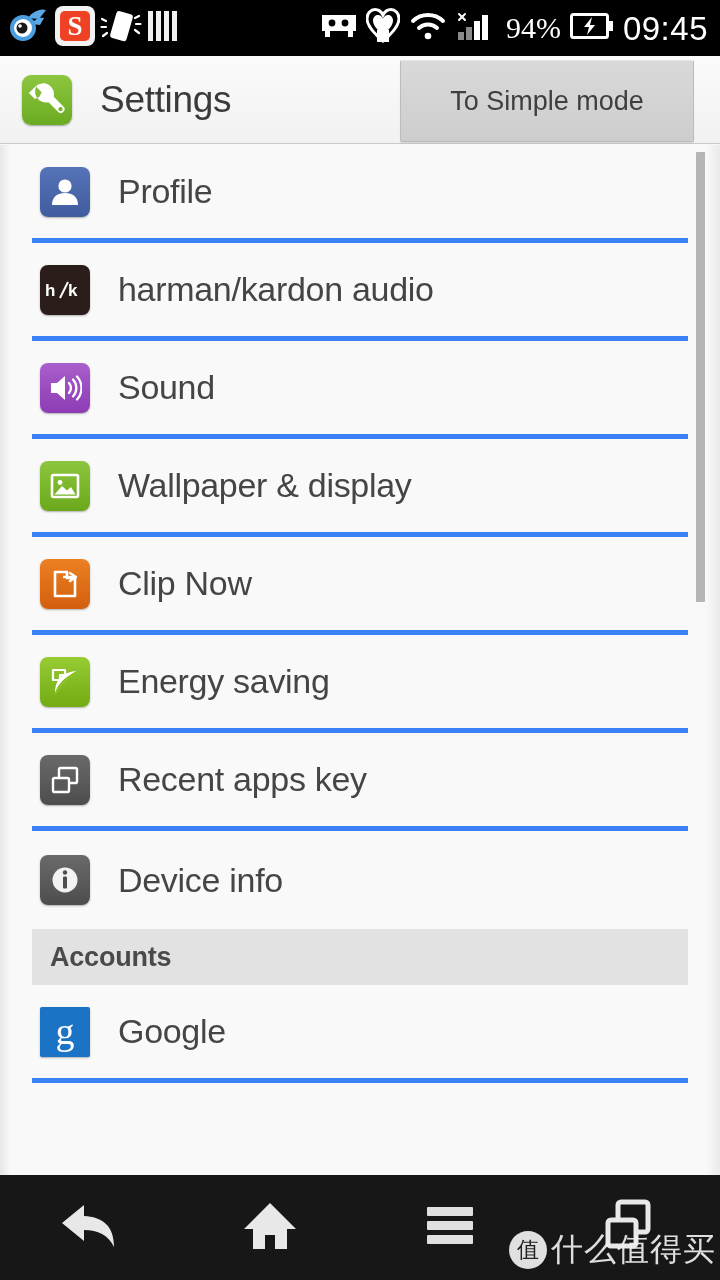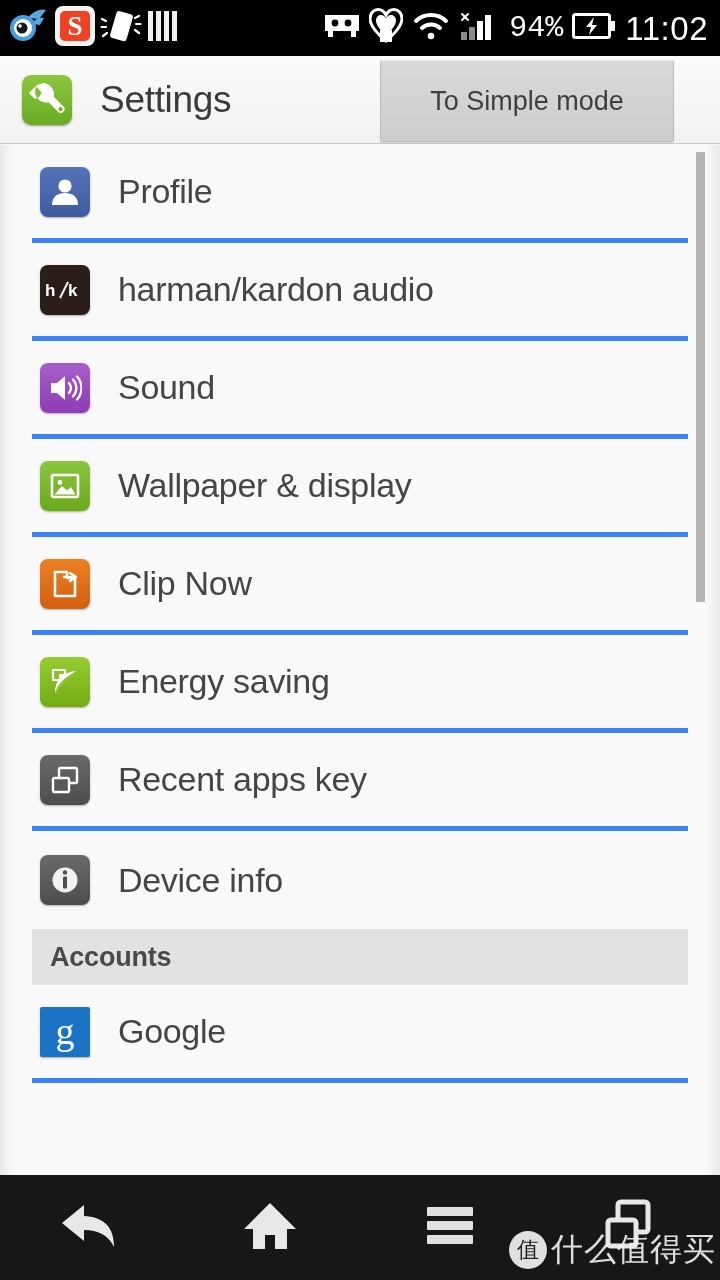--- a/index.html
+++ b/index.html
@@ -21,21 +21,21 @@
   .sb-left { display: flex; align-items: center; gap: 4px; padding-left: 6px; }
   .sb-right { display: flex; align-items: center; gap: 9px; margin-left: auto; padding-right: 12px; }
   .sb-ico { display: block; }
 
   .sb-text {
     color: #ffffff;
     font-size: 30px;
     font-weight: 400;
     letter-spacing: 0px;
     line-height: 1;
-    font-family: Liberation Mono, monospace;
+    font-family: Liberation Serif, serif;
     margin-left: 7px;
   }
   .sb-clock {
     color: #ffffff; font-size: 33px; font-weight: 400; line-height: 1;
     letter-spacing: 0.5px;
   }
 
   
   .header {
     position: absolute; top: 56px; left: 0;
@@ -51,21 +51,21 @@
     box-shadow: 0 1px 2px rgba(0,0,0,.35);
     display: flex; align-items: center; justify-content: center;
     flex: none;
   }
   .app-title {
     margin-left: 28px;
     font-size: 37px; color: #3a3a3a; font-weight: 400;
     letter-spacing: -0.3px;
   }
   .simple-btn {
-    position: absolute; left: 380px; top: 4px;
+    position: absolute; left: 400px; top: 4px;
     width: 294px; height: 82px;
     background: linear-gradient(#d9d9d9, #cdcdcd);
     border: 1px solid #bcbcbc;
     border-top-color: #e6e6e6;
     border-radius: 2px;
     display: flex; align-items: center; justify-content: center;
     font-size: 27px; color: #3f3f3f;
     box-shadow: 0 1px 1px rgba(0,0,0,.12);
   }
 
@@ -248,21 +248,21 @@
         </svg>
       </span>
       <span class="sb-text">94%</span>
       <span class="sb-ico">
         <svg width="44" height="28" viewBox="0 0 44 28">
           <rect x="1.5" y="2.5" width="36" height="23" rx="2" fill="none" stroke="#ffffff" stroke-width="3"></rect>
           <rect x="39" y="9" width="4" height="10" fill="#ffffff"></rect>
           <path d="M22 5 L14 15 L19 15 L17 23 L25 13 L20 13 Z" fill="#ffffff"></path>
         </svg>
       </span>
-      <span class="sb-clock">11:02</span>
+      <span class="sb-clock">09:45</span>
     </div>
   </div>
 
   <div class="header">
     <div class="header-left">
       <span class="app-icon">
         <svg width="42" height="42" viewBox="0 0 42 42">
           <path d="M12 5 a11 11 0 0 0 10.5 18.2 L32 32.8 a3.8 3.8 0 0 0 5.4 -5.4 L27.8 17.8 A11 11 0 0 0 9.6 7.3 l6 6 -2.2 4.4 -4.5 2.2 -6 -6 Z" fill="#ffffff"></path>
           <circle cx="34.5" cy="30.2" r="2.1" fill="#7ab51d"></circle>
         </svg>

